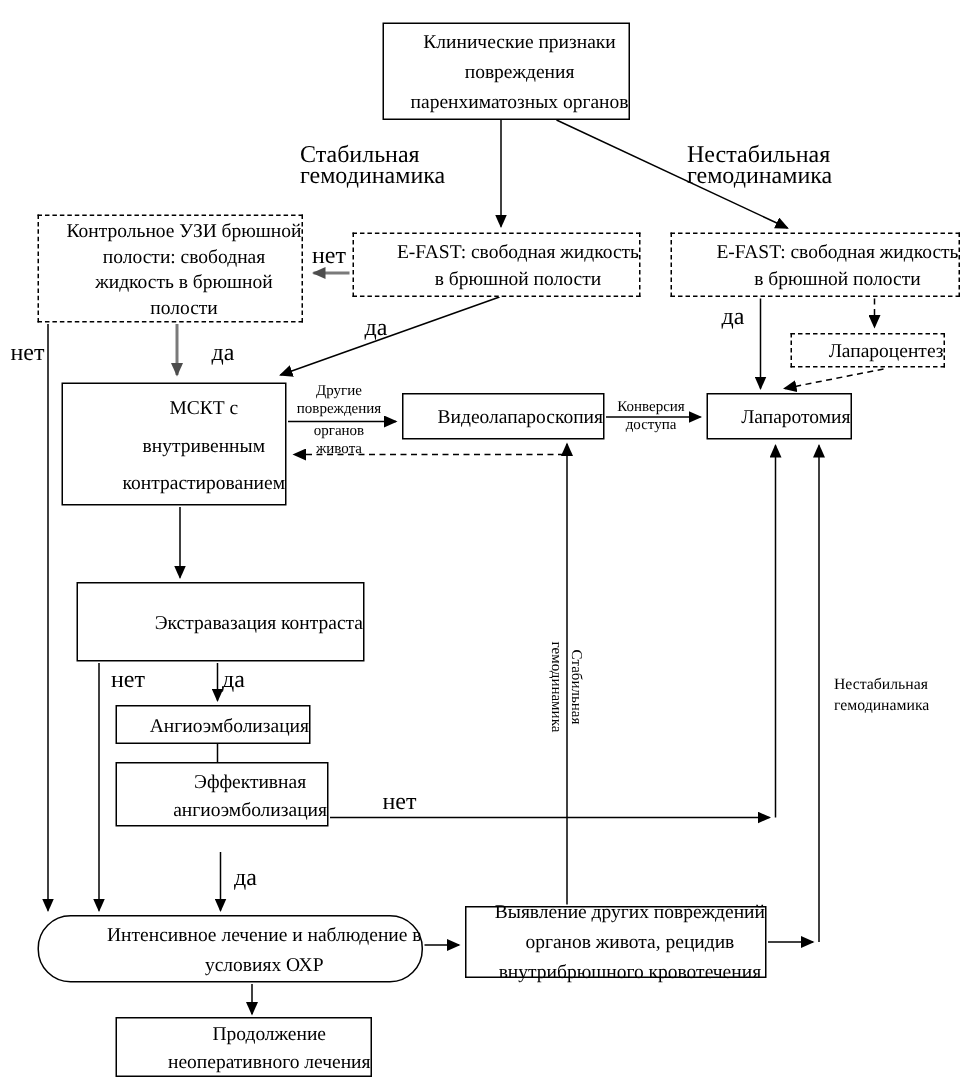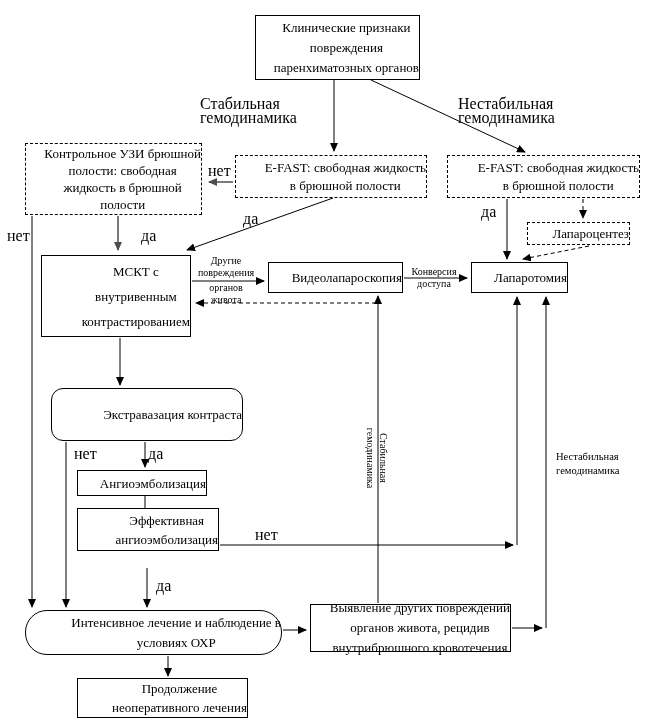--- a/index.html
+++ b/index.html
@@ -125,21 +125,21 @@
   </div>
 
   <div class="node" style="left:268px;top:262px;width:135px;height:31px;padding-left:40px;">
     <span>Видеолапароскопия</span>
   </div>
 
   <div class="node" style="left:471px;top:262px;width:97px;height:31px;">
     <span>Лапаротомия</span>
   </div>
 
-  <div class="node" style="left:51px;top:388px;width:192px;height:53px;border-radius:12px;">
+  <div class="node" style="left:51px;top:388px;width:192px;height:53px;">
     <span>Экстравазация контраста</span>
   </div>
 
   <div class="node" style="left:77px;top:470px;width:130px;height:26px;">
     <span>Ангиоэмболизация</span>
   </div>
 
   <div class="node" style="left:77px;top:508px;width:142px;height:43px;">
     <span>Эффективная
 ангиоэмболизация</span>

